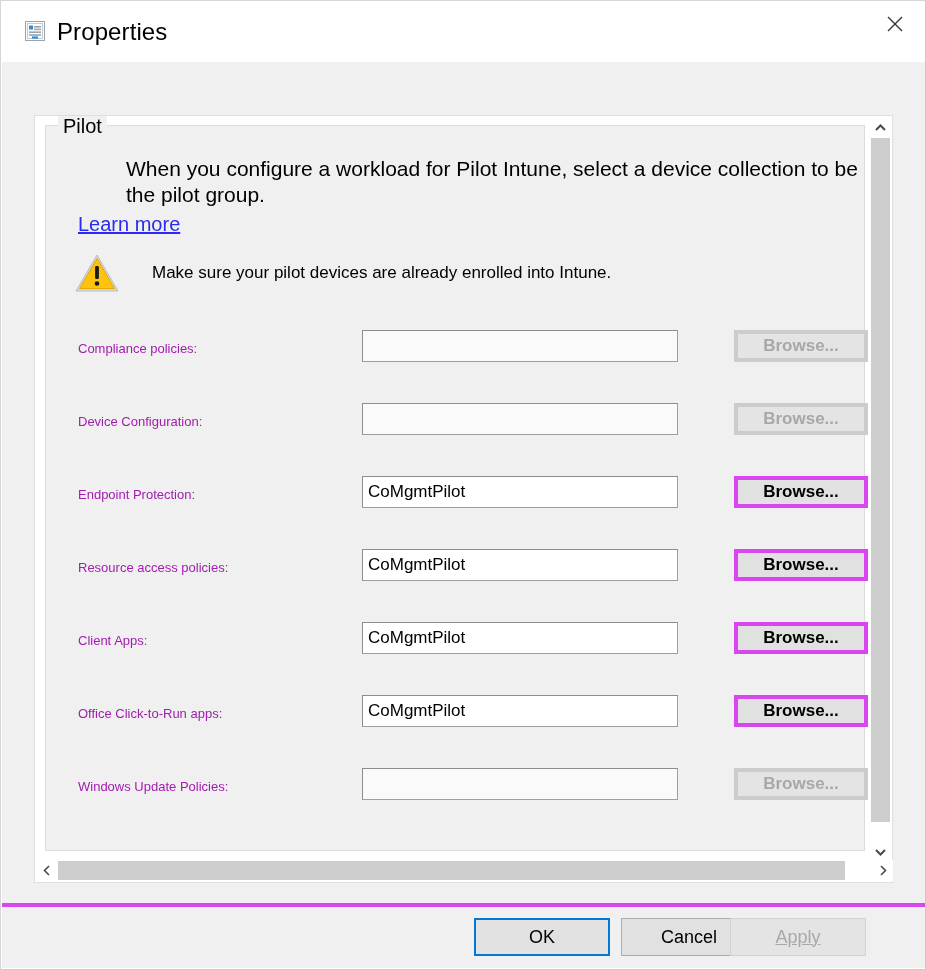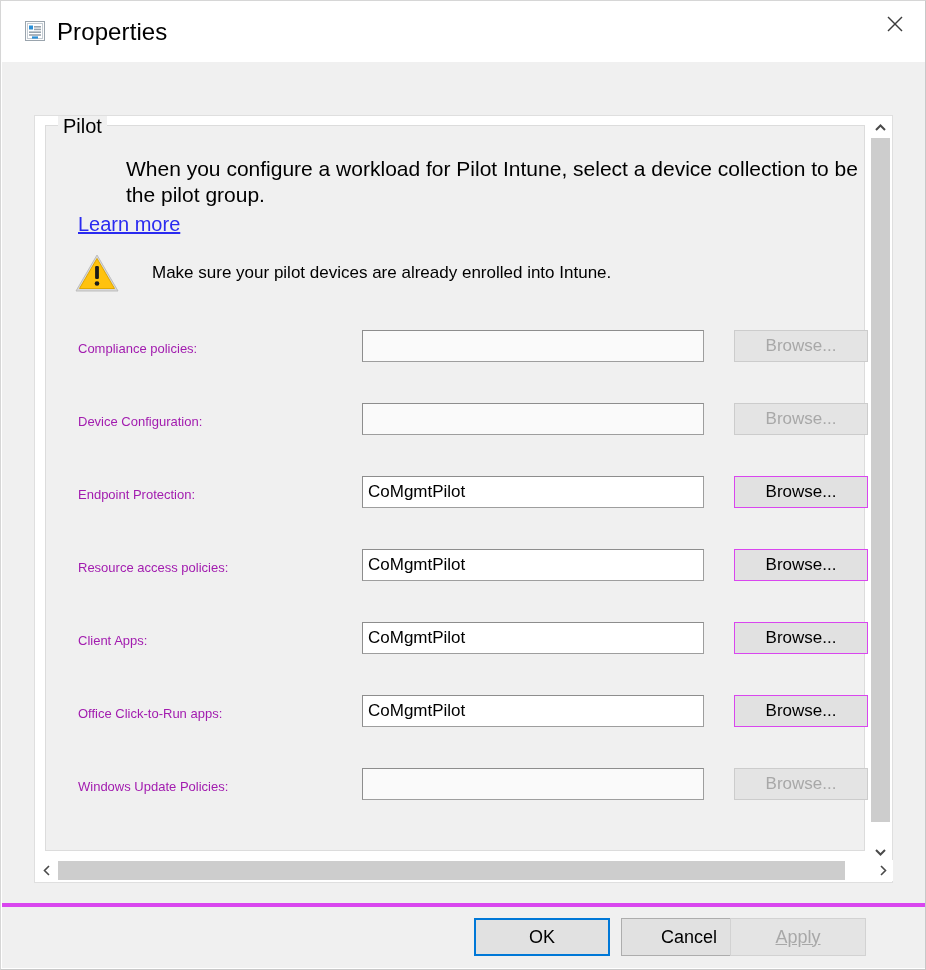--- a/index.html
+++ b/index.html
@@ -198,21 +198,21 @@
     left: 32px;
     top: 19px;
     font-size: 13px;
     color: #a21caf;
     white-space: nowrap;
   }
   .row-input {
     position: absolute;
     left: 316px;
     top: 8px;
-    width: 342px;
+    width: 316px;
     height: 32px;
     box-sizing: border-box;
     background: #ffffff;
     border: 1px solid #9e9e9e;
     border-top-color: #8d8d8d;
     border-left-color: #8d8d8d;
     font-family: "Liberation Sans", sans-serif;
     font-size: 17px;
     color: #000000;
     padding: 0 5px;
@@ -223,25 +223,26 @@
     color: #a0a0a0;
   }
   .row-browse {
     position: absolute;
     left: 688px;
     top: 8px;
     width: 134px;
     height: 32px;
     box-sizing: border-box;
     background: #e1e1e1;
-    border: 1px solid #d946ef;
+    border: 4px solid #d946ef;
     font-family: "Liberation Sans", sans-serif;
     font-size: 17px;
     color: #000000;
     cursor: default;
+    font-weight: bold;
   }
   .row-browse:disabled {
     background: #e4e4e4;
     border-color: #cccccc;
     color: #a8a8a8;
   }
 
   
   .vscroll {
     position: absolute;

